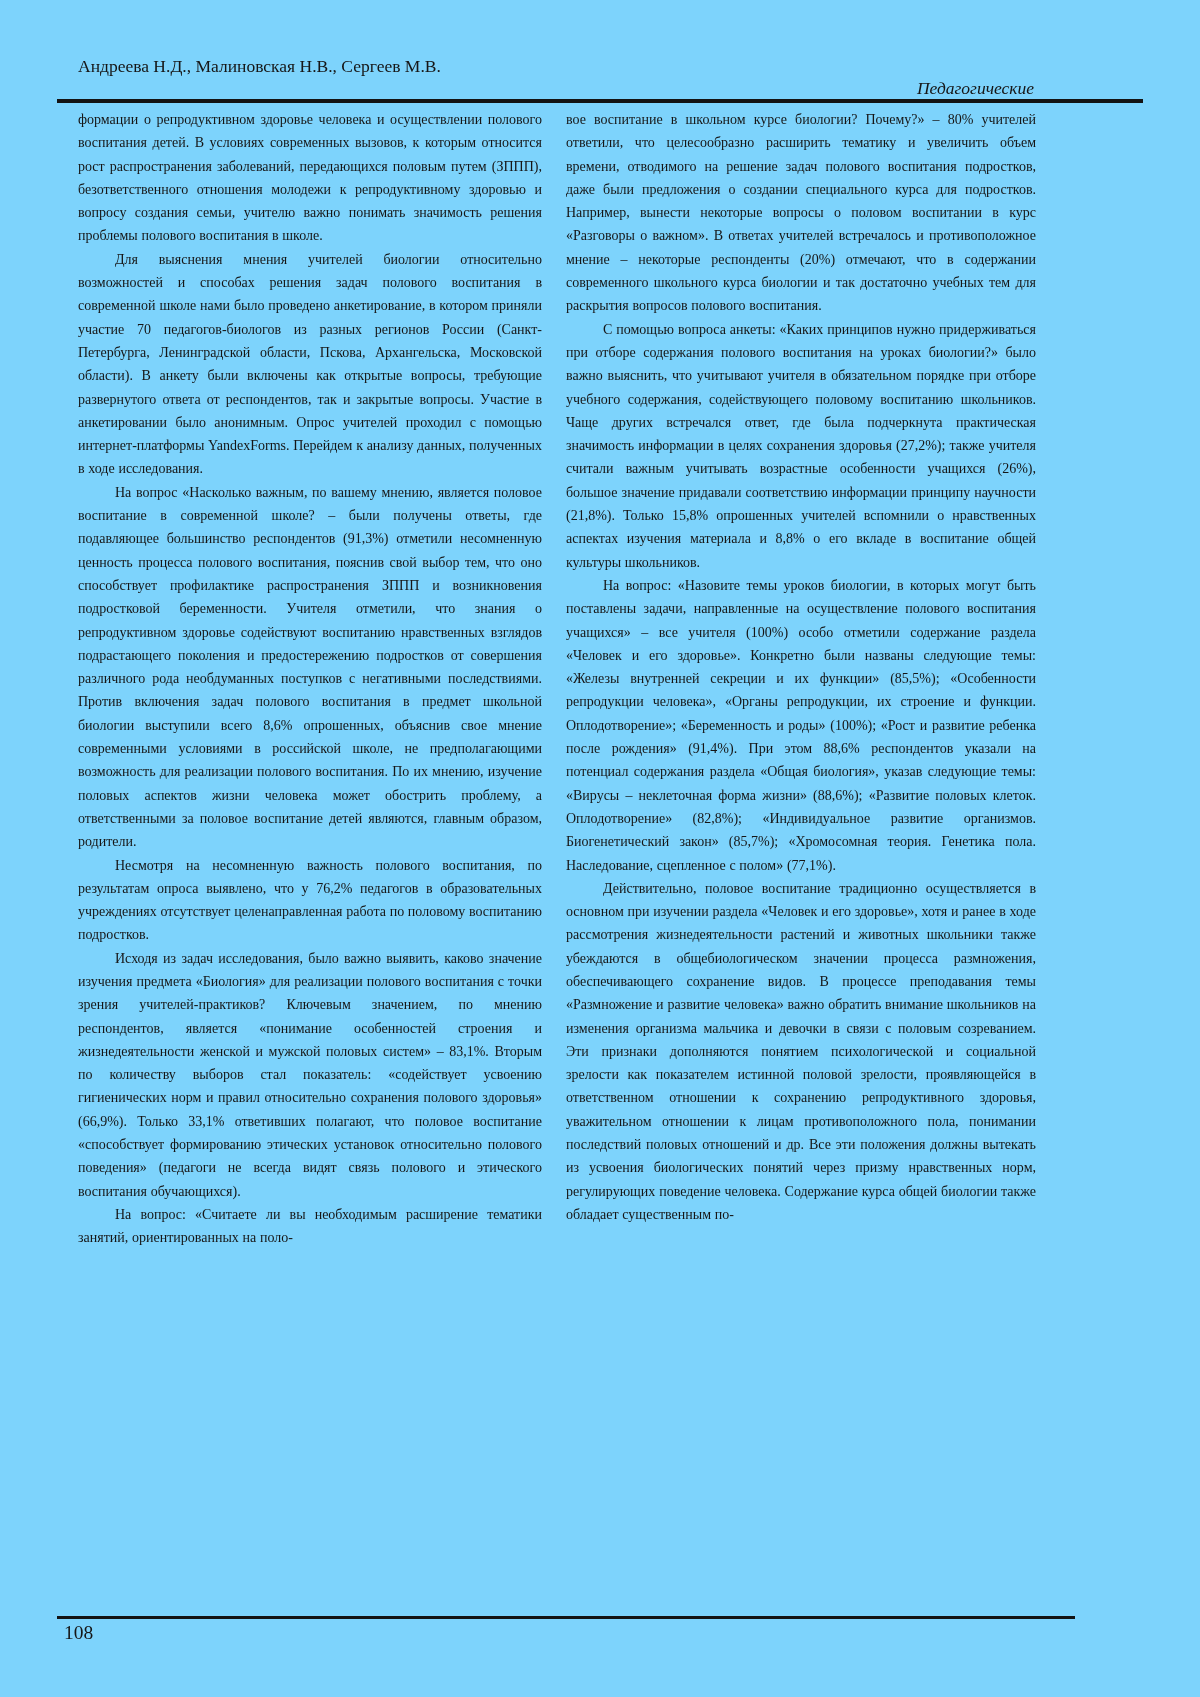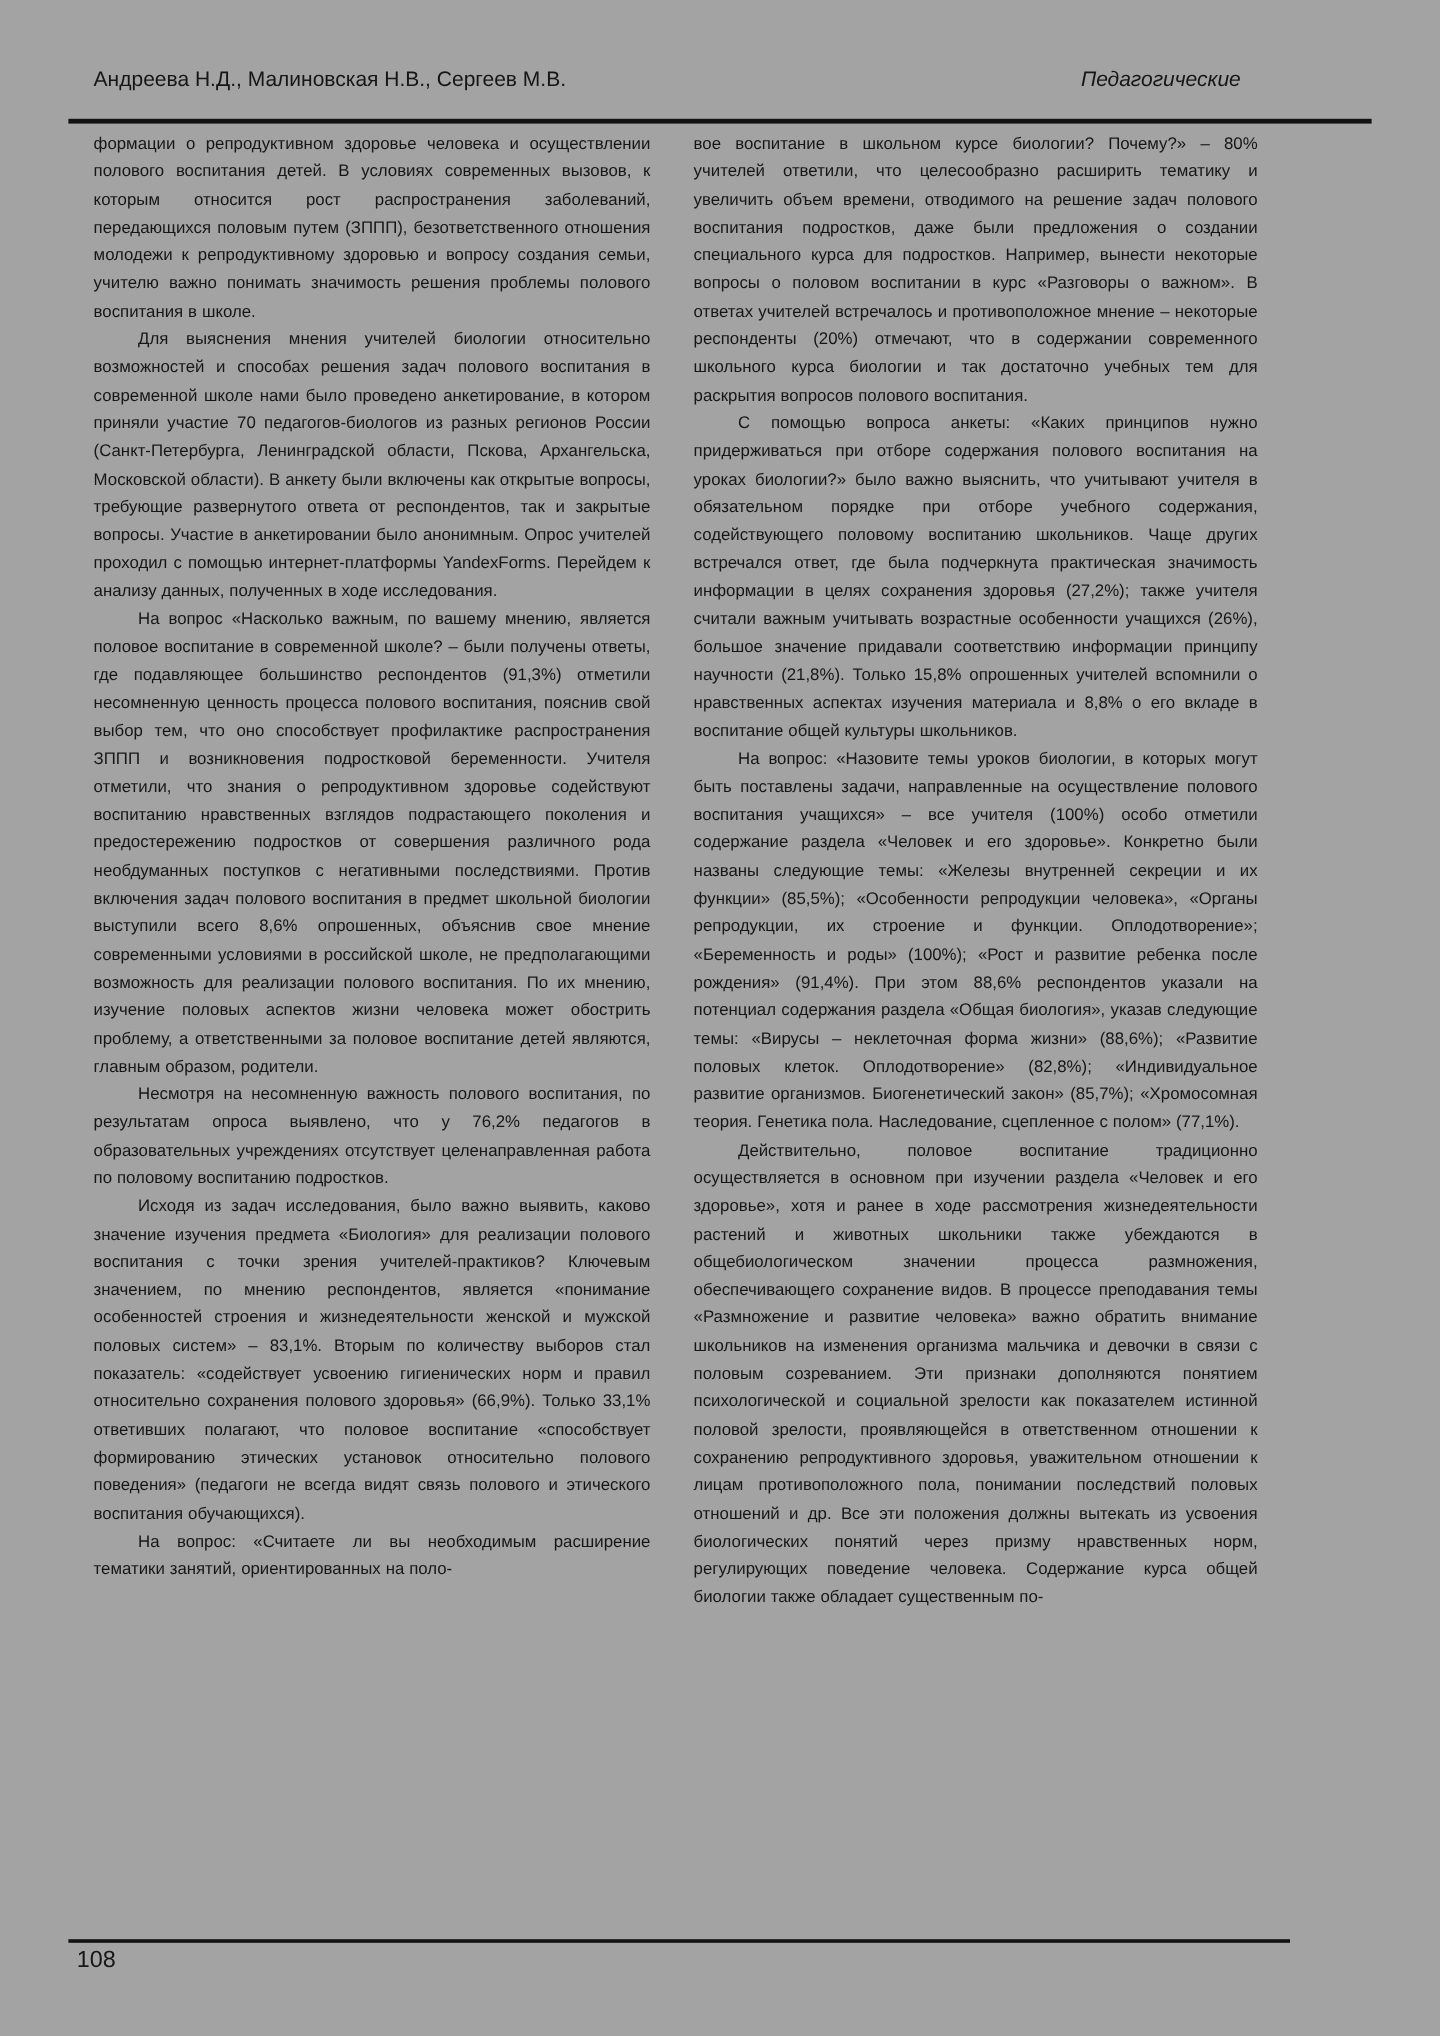--- a/index.html
+++ b/index.html
@@ -1,44 +1,44 @@
 <!DOCTYPE html>
 <html lang="ru"><head>
 <meta charset="utf-8">
 <style>
   html, body { margin:0; padding:0; background:#ffffff; }
   .page {
     position:relative;
     width:1200px; height:1697px;
-    background:#a3a3a3;
+    background:#7dd3fc;
     color:#161616;
-    font-family:Liberation Sans, sans-serif;
+    font-family:Liberation Serif, serif;
     overflow:hidden;
   }
   
   .header {
     position:absolute; left:78px; top:56px; width:956px;
     font-size:17.5px; line-height:21px;
   }
   .header-row { display:flex; justify-content:space-between; }
-  .rubric { font-style:italic; }
+  .rubric { font-style:italic;margin-top:22px; }
   .header-rule {
     position:absolute; left:57px; top:99px; width:1086px; height:4px;
     background:#131313;
   }
   
   .col {
     position:absolute; top:108px;
     font-size:14px; line-height:23.3px;
     text-align:justify;
     hyphens:auto; -webkit-hyphens:auto;
     word-spacing:0.2px;
   }
   .col-left  { left:78px;  width:464px; }
-  .col-right { left:578px; width:470px; }
+  .col-right { left:566px; width:470px; }
   .para { margin:0; padding:0; text-indent:37px; }
   .para.no-indent { text-indent:0; }
   
   .footer-rule {
     position:absolute; left:57px; top:1616px; width:1018px; height:2.5px;
     background:#131313;
   }
   .footer {
     position:absolute; left:64px; top:1621px; width:972px;
     display:flex; justify-content:space-between;

